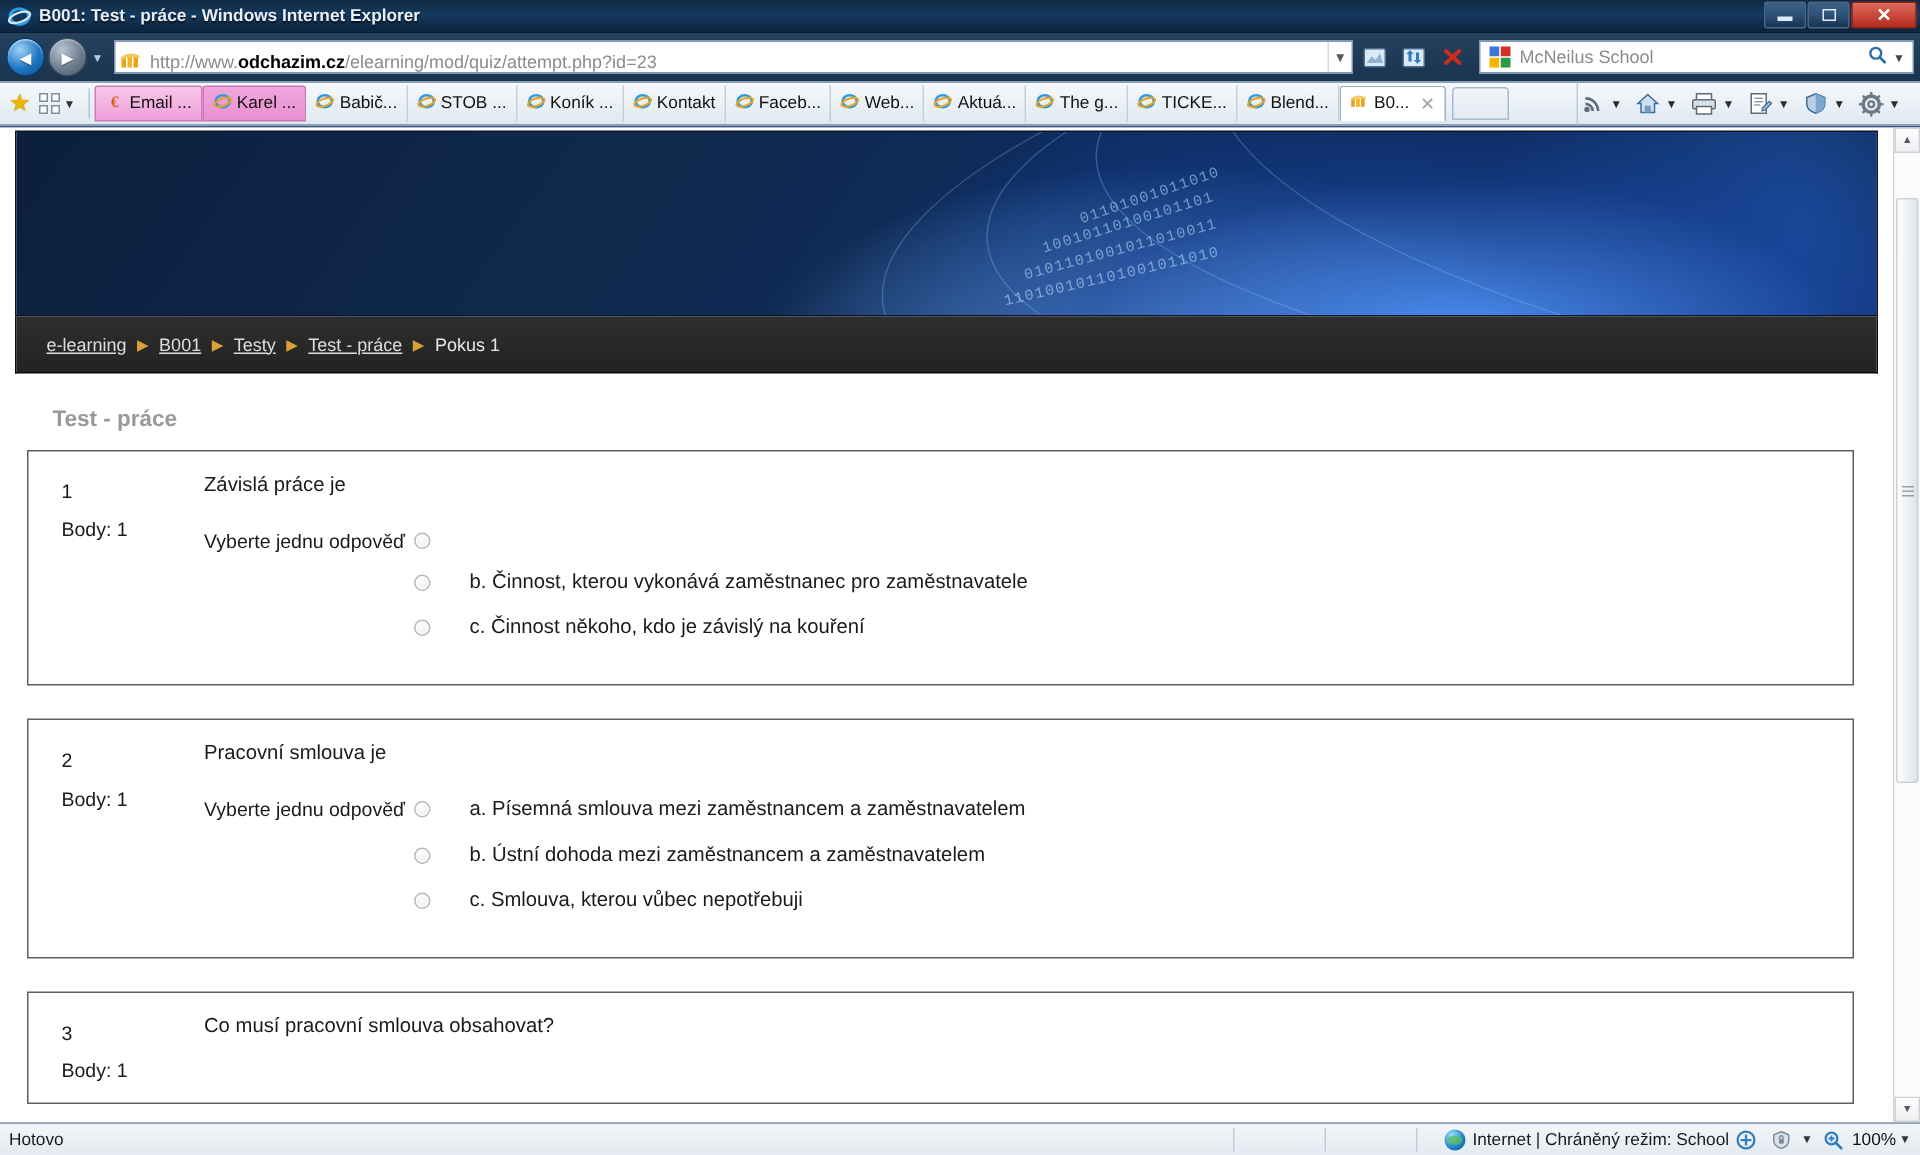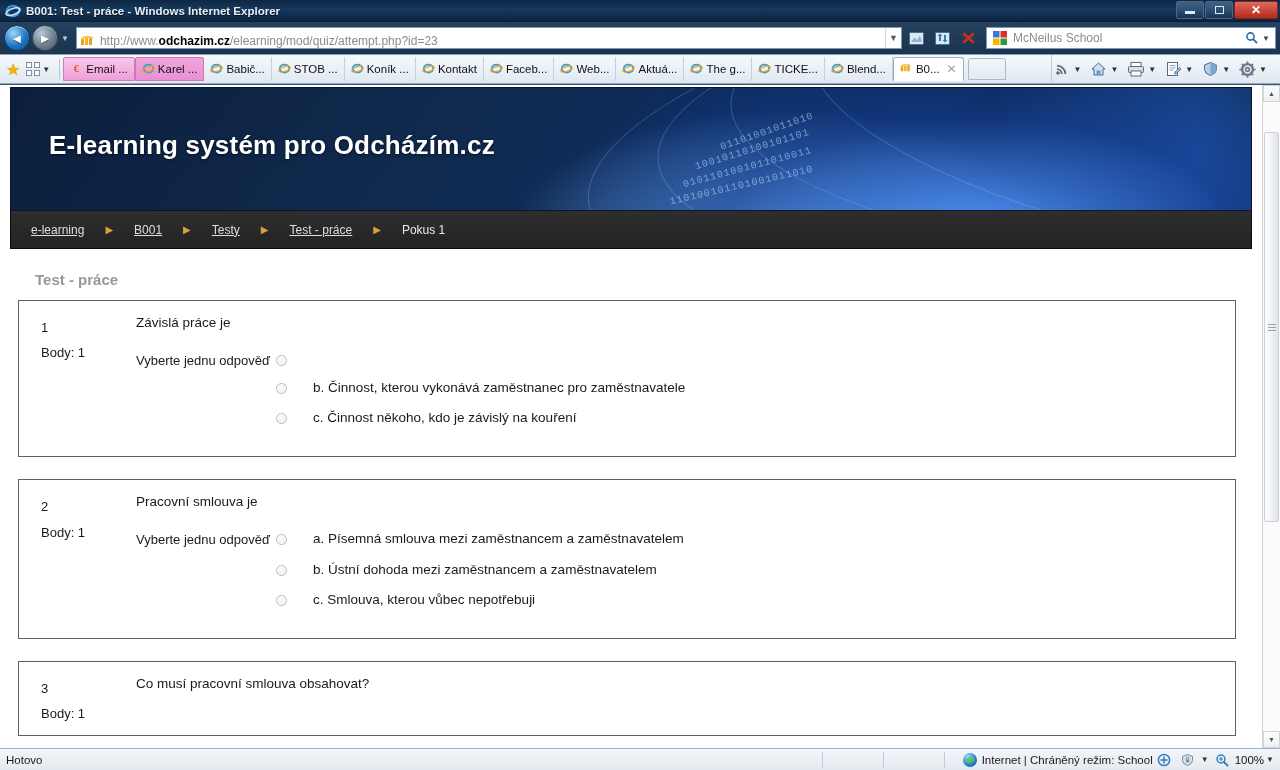--- a/index.html
+++ b/index.html
@@ -184,21 +184,21 @@
     position:absolute; color:rgba(190,225,255,.55);
     font-family:"Liberation Mono", monospace; font-size:10px;
     letter-spacing:1px; white-space:nowrap;
   }
 
   
   #breadcrumb {
     height:38px; display:flex; align-items:center;
     background:linear-gradient(180deg,#2e2e2e 0%,#232323 100%);
     border:1px solid #0a0a0a; border-top:none;
-    padding-left:20px; gap:21px;
+    padding-left:20px; gap:7px;
   }
   #breadcrumb a {
     color:#dedede; font-size:12px; text-decoration:underline; cursor:pointer;
   }
   #breadcrumb .sepz { color:#d9a233; font-size:10px; }
   #breadcrumb .cur { color:#e8e8e8; font-size:12px; }
 
   
   #quiz-title {
     color:#999; font-size:15px; font-weight:bold;
@@ -534,21 +534,20 @@
 
         <div id="banner">
           <div class="wave" style="left:46%;top:-140%;width:120%;height:300%;transform:rotate(-8deg);"></div>
           <div class="wave" style="left:52%;top:-120%;width:110%;height:280%;transform:rotate(-4deg);"></div>
           <div class="wave" style="left:58%;top:-100%;width:100%;height:260%;transform:rotate(2deg);"></div>
           <div class="wave" style="left:64%;top:-110%;width:95%;height:270%;transform:rotate(7deg);"></div>
           <div class="binary" style="left:57%;top:38px;transform:rotate(-19deg);">01101001011010</div>
           <div class="binary" style="left:55%;top:56px;transform:rotate(-17deg);">10010110100101101</div>
           <div class="binary" style="left:54%;top:74px;transform:rotate(-15deg);">0101101001011010011</div>
           <div class="binary" style="left:53%;top:92px;transform:rotate(-13deg);">110100101101001011010</div>
-          <div id="banner-title">E-learning systém pro Odcházím.cz</div>
         </div>
 
         <div id="breadcrumb">
             <a>e-learning</a>
             <span class="sepz">▶</span>
             <a>B001</a>
             <span class="sepz">▶</span>
             <a>Testy</a>
             <span class="sepz">▶</span>
             <a>Test - práce</a>

